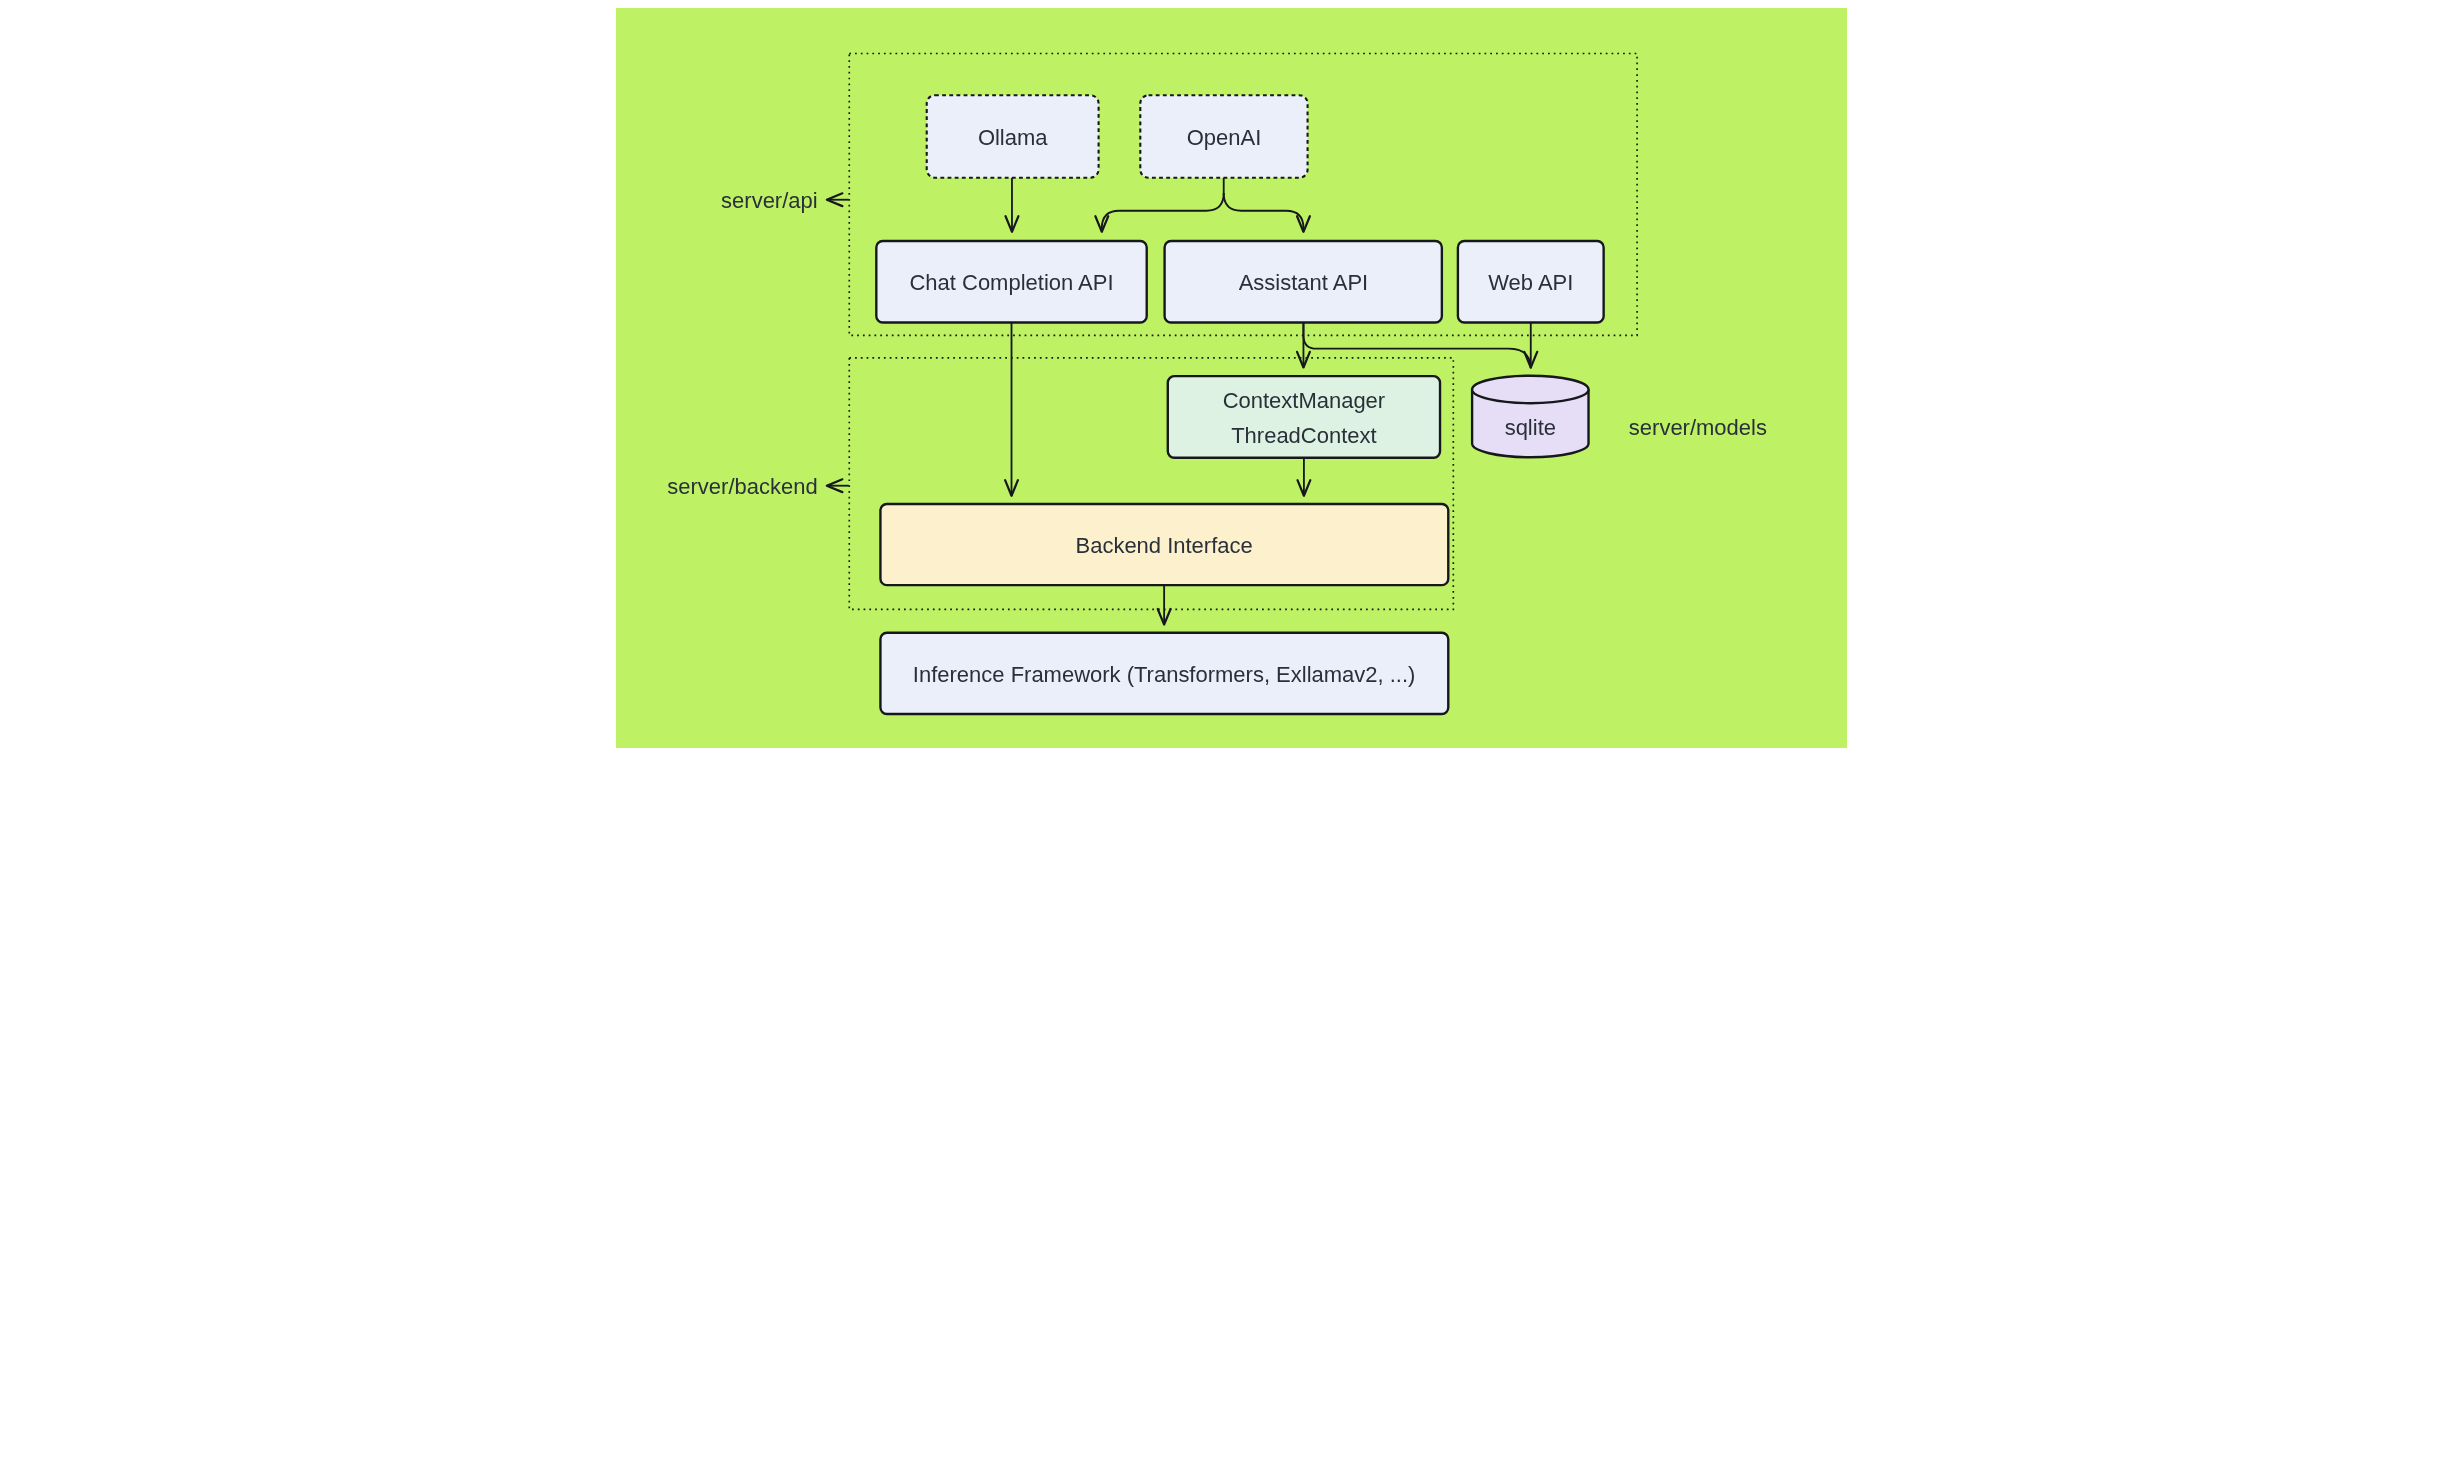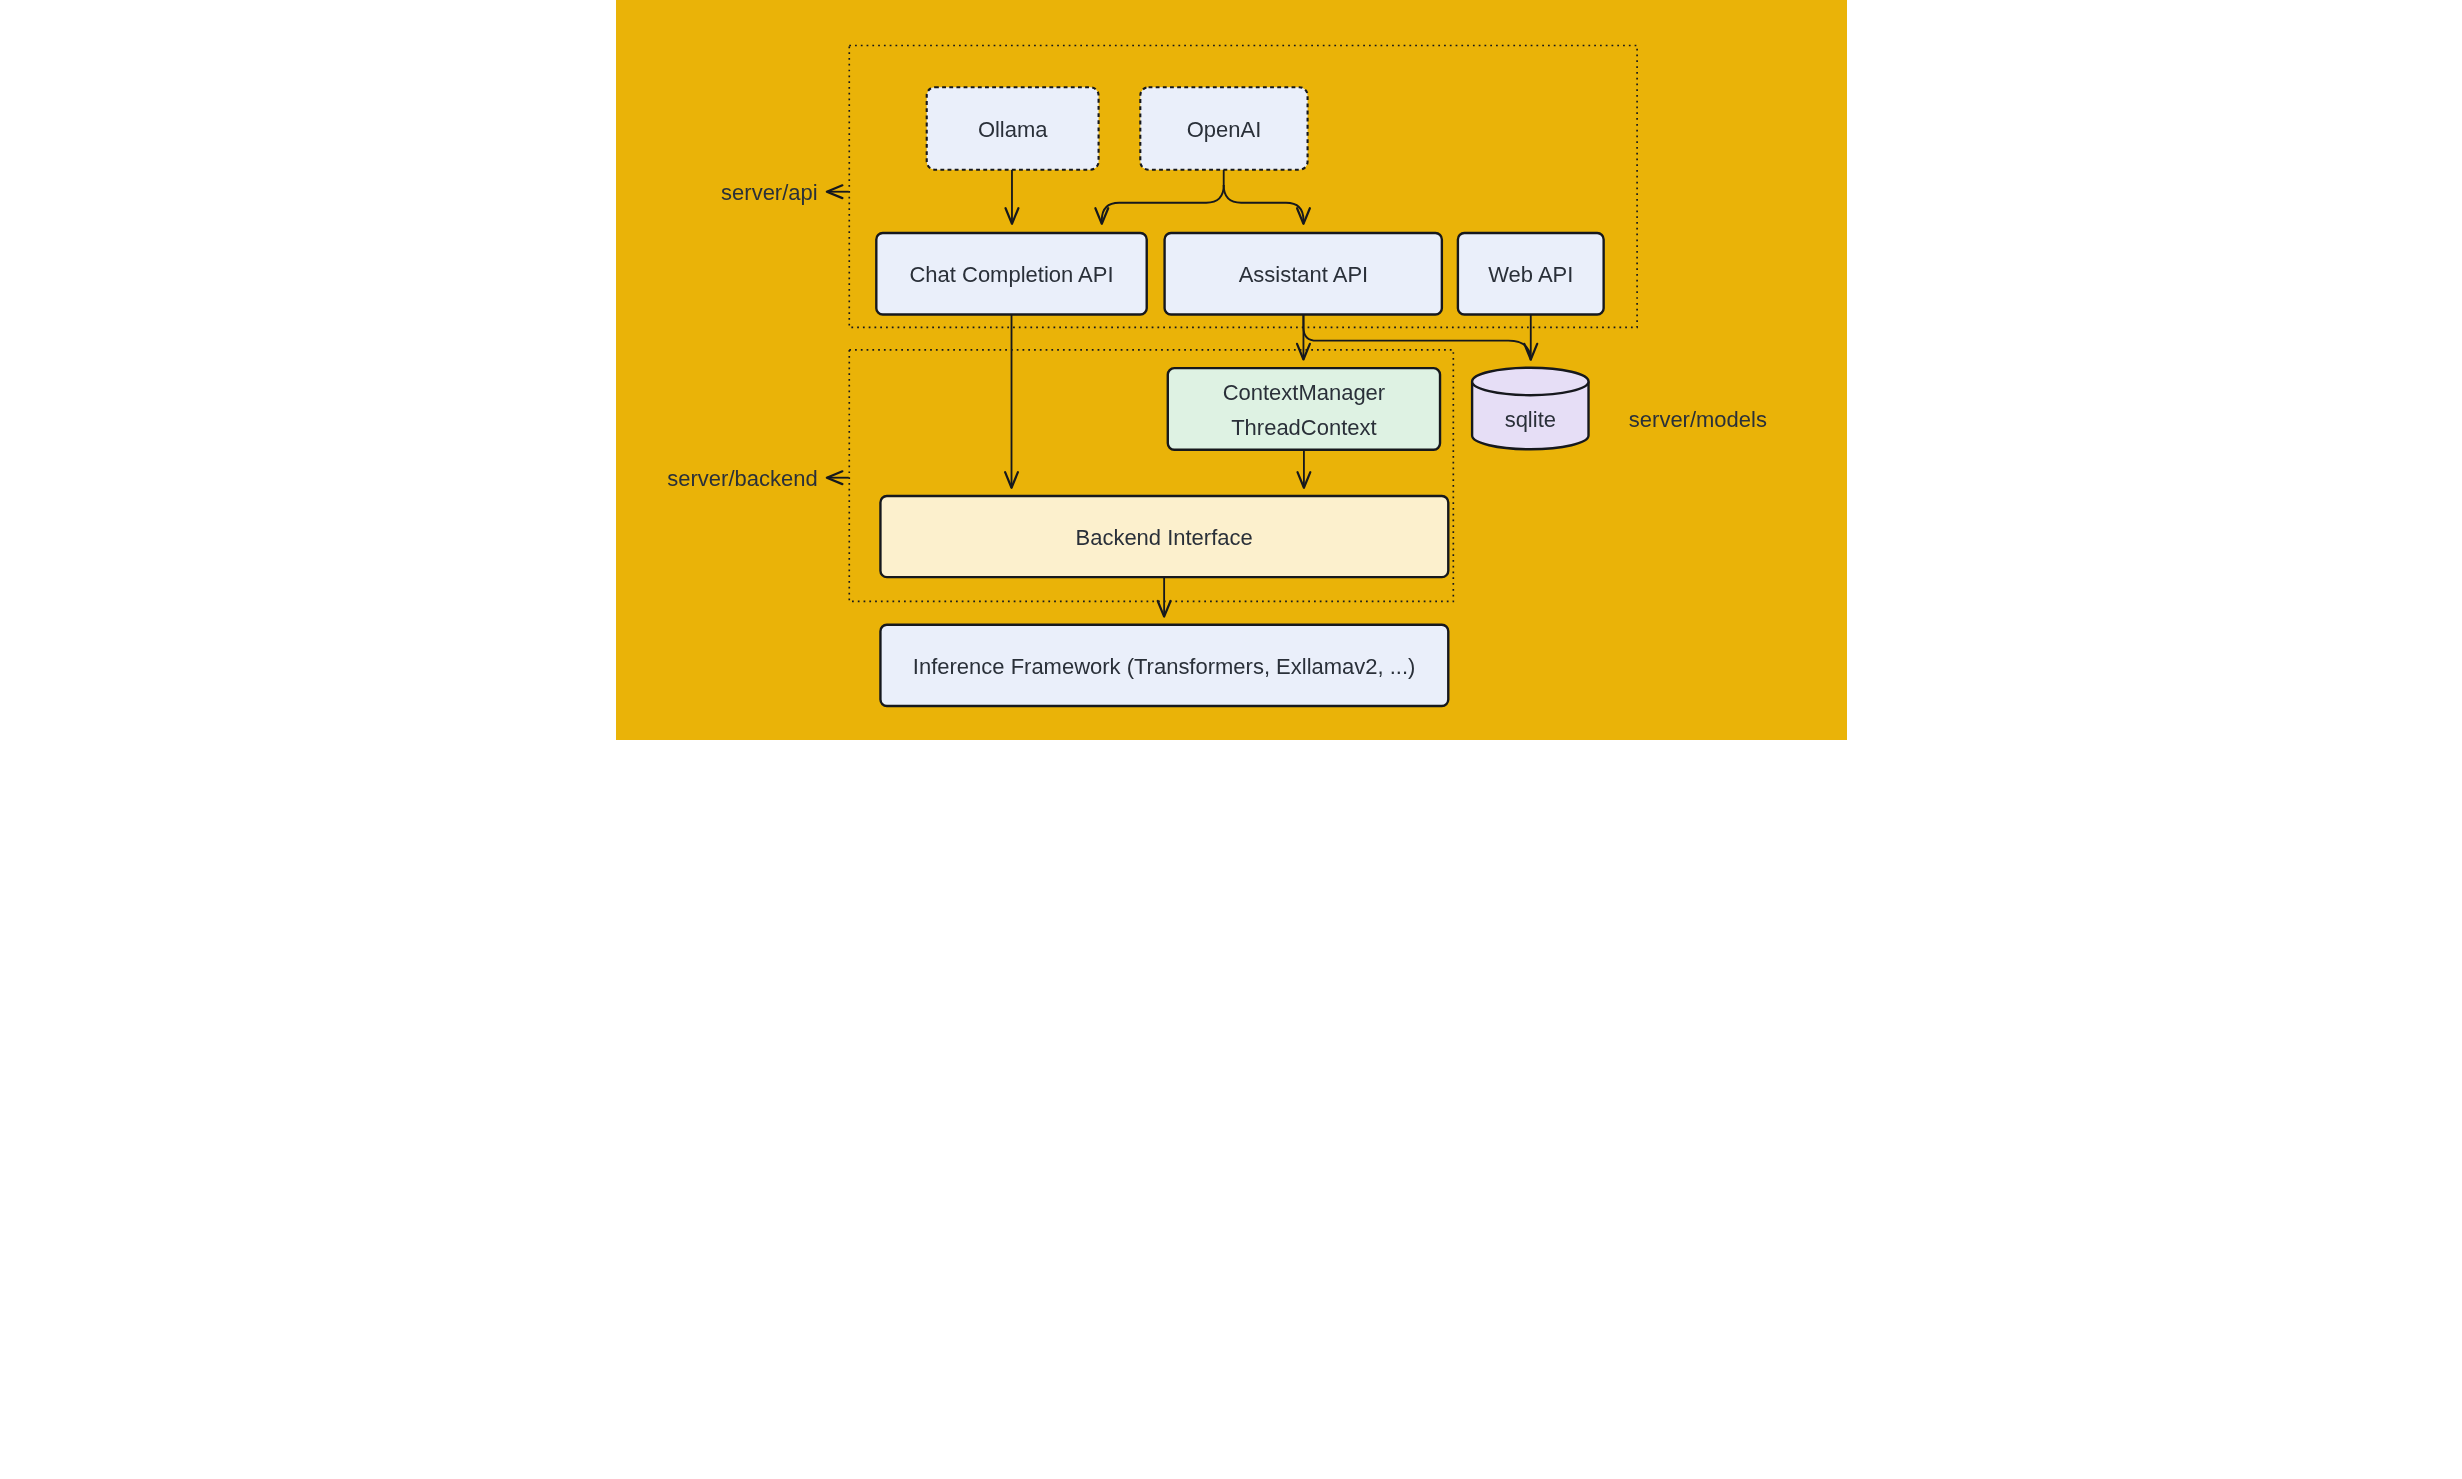--- a/index.html
+++ b/index.html
@@ -1,16 +1,16 @@
 <!DOCTYPE html>
 <html style="font-size:14.7px"><head>
 <meta charset="utf-8">
 <style>
   html,body{margin:0;padding:0;background:#ffffff;}
-  .stage{width:1231px;height:740px;margin:0 auto;background:#eab308;}
+  .stage{width:1231px;height:740px;margin:8px auto;background:#bef264;}
   svg{display:block;}
   .node-label{
     font-family:"Liberation Sans","DejaVu Sans",sans-serif;
     font-size:24px;
     fill:#2a3039;
     text-anchor:middle;
     dominant-baseline:central;
   }
   .outside-label{
     font-family:"Liberation Sans","DejaVu Sans",sans-serif;

